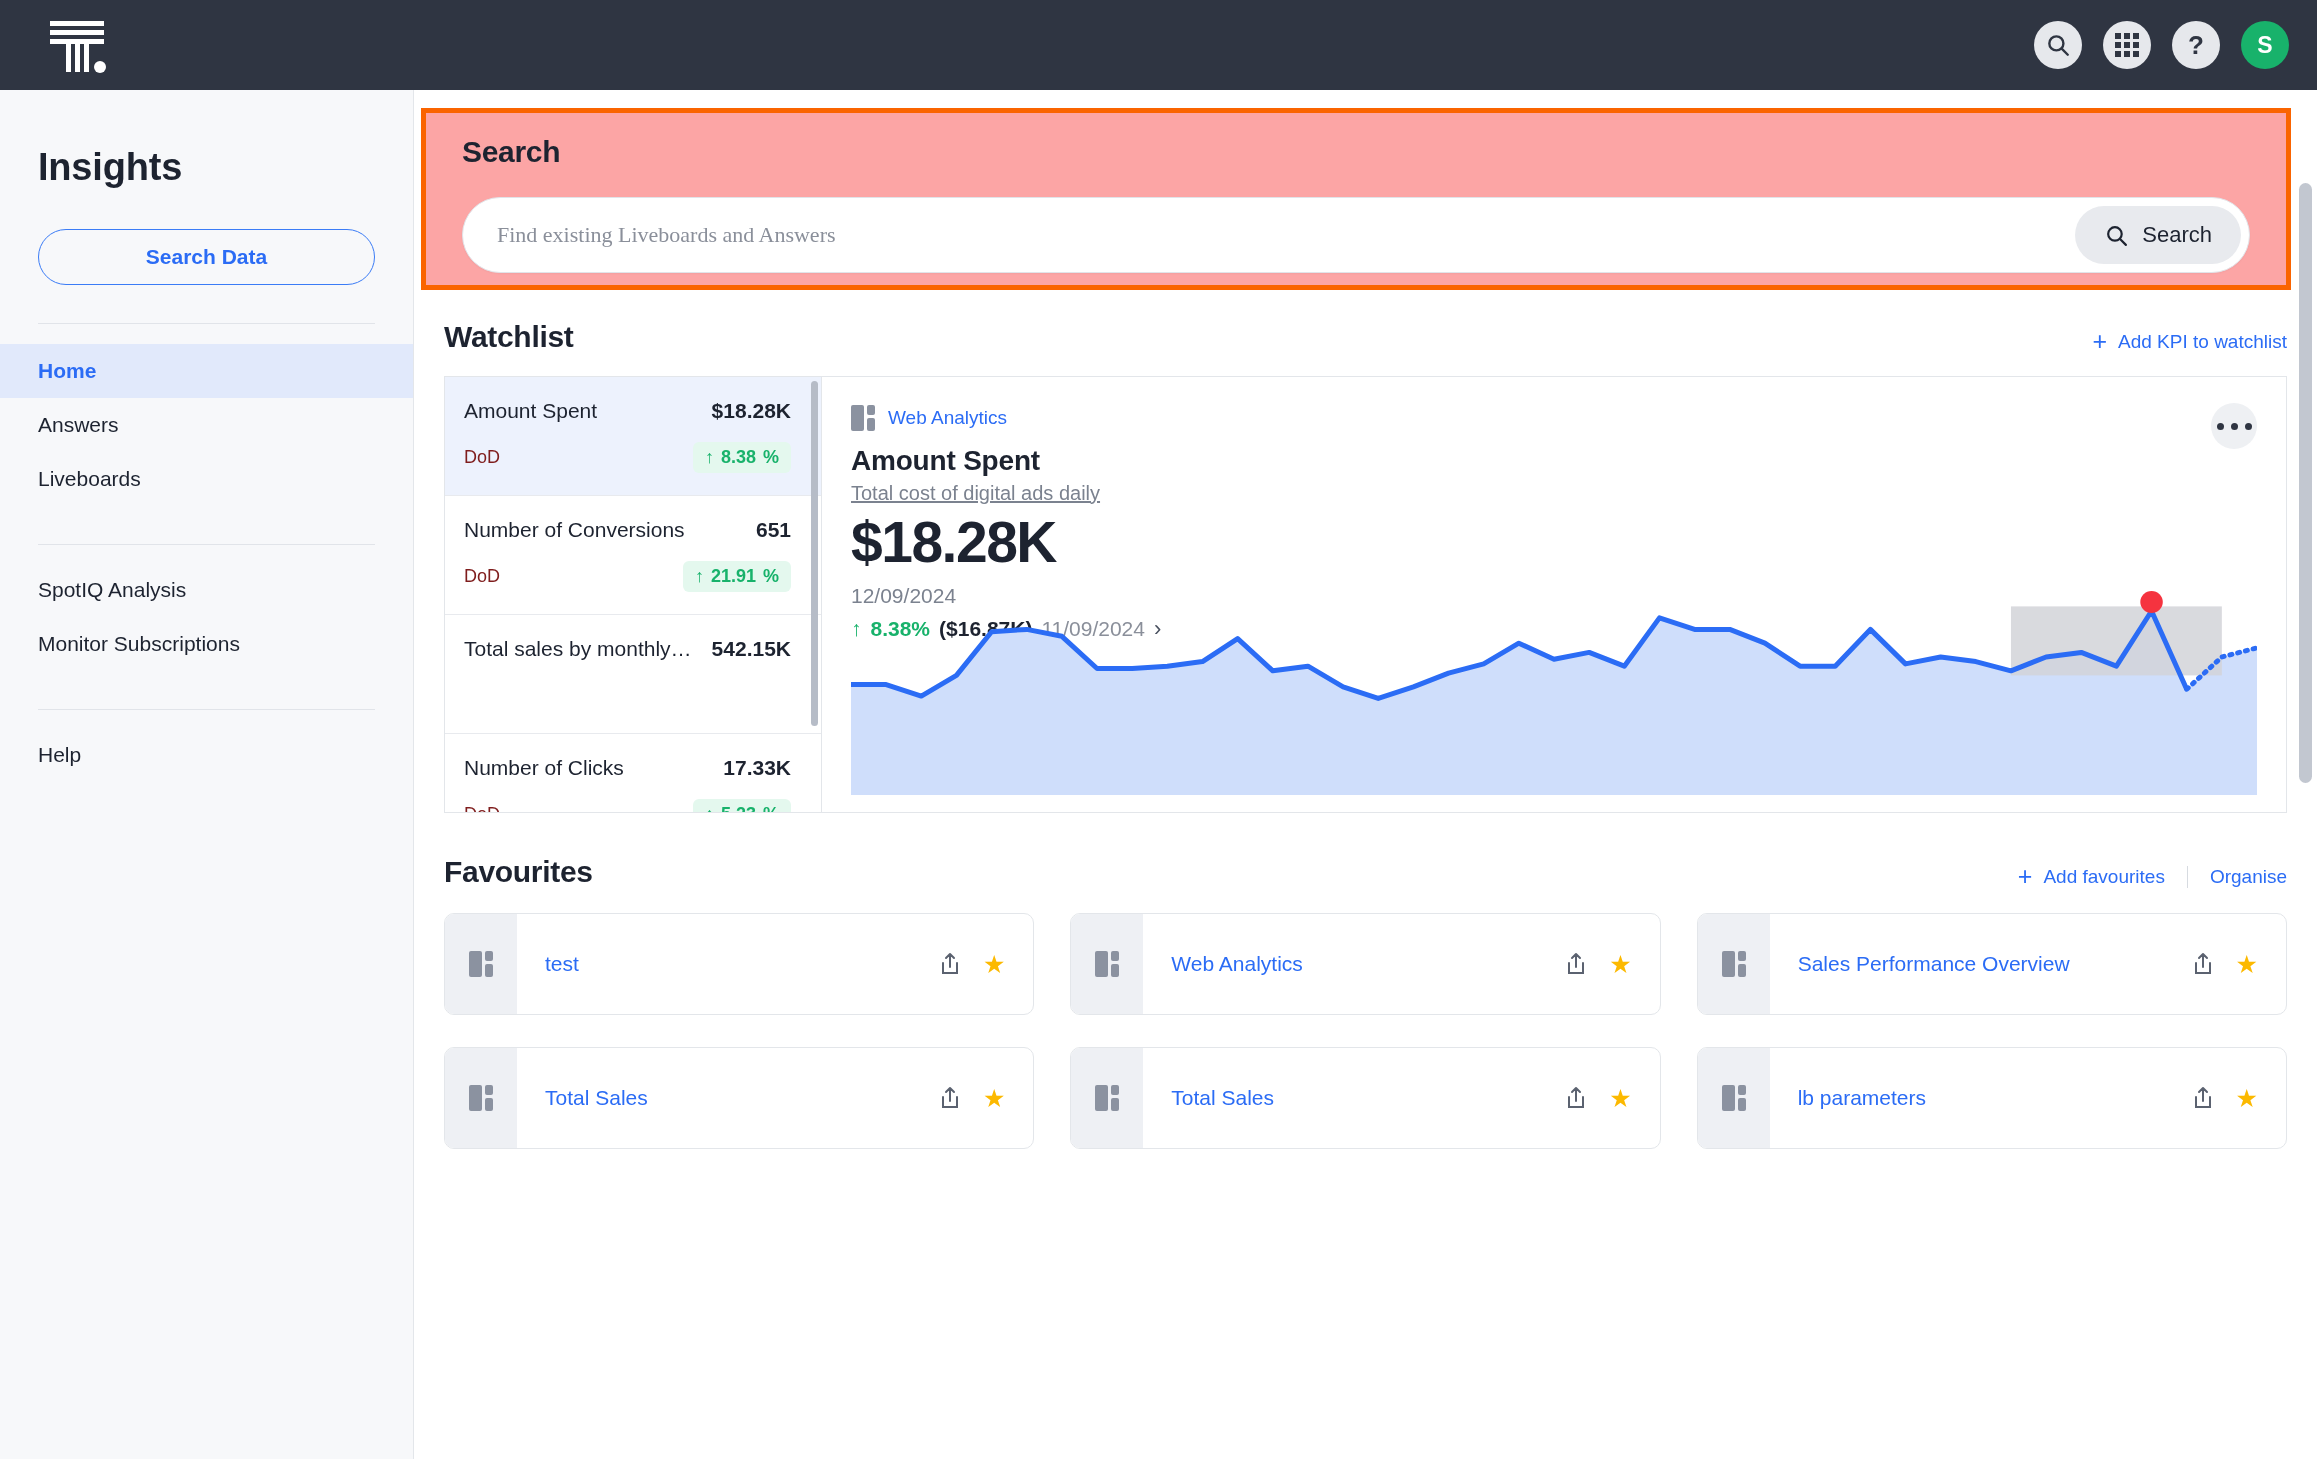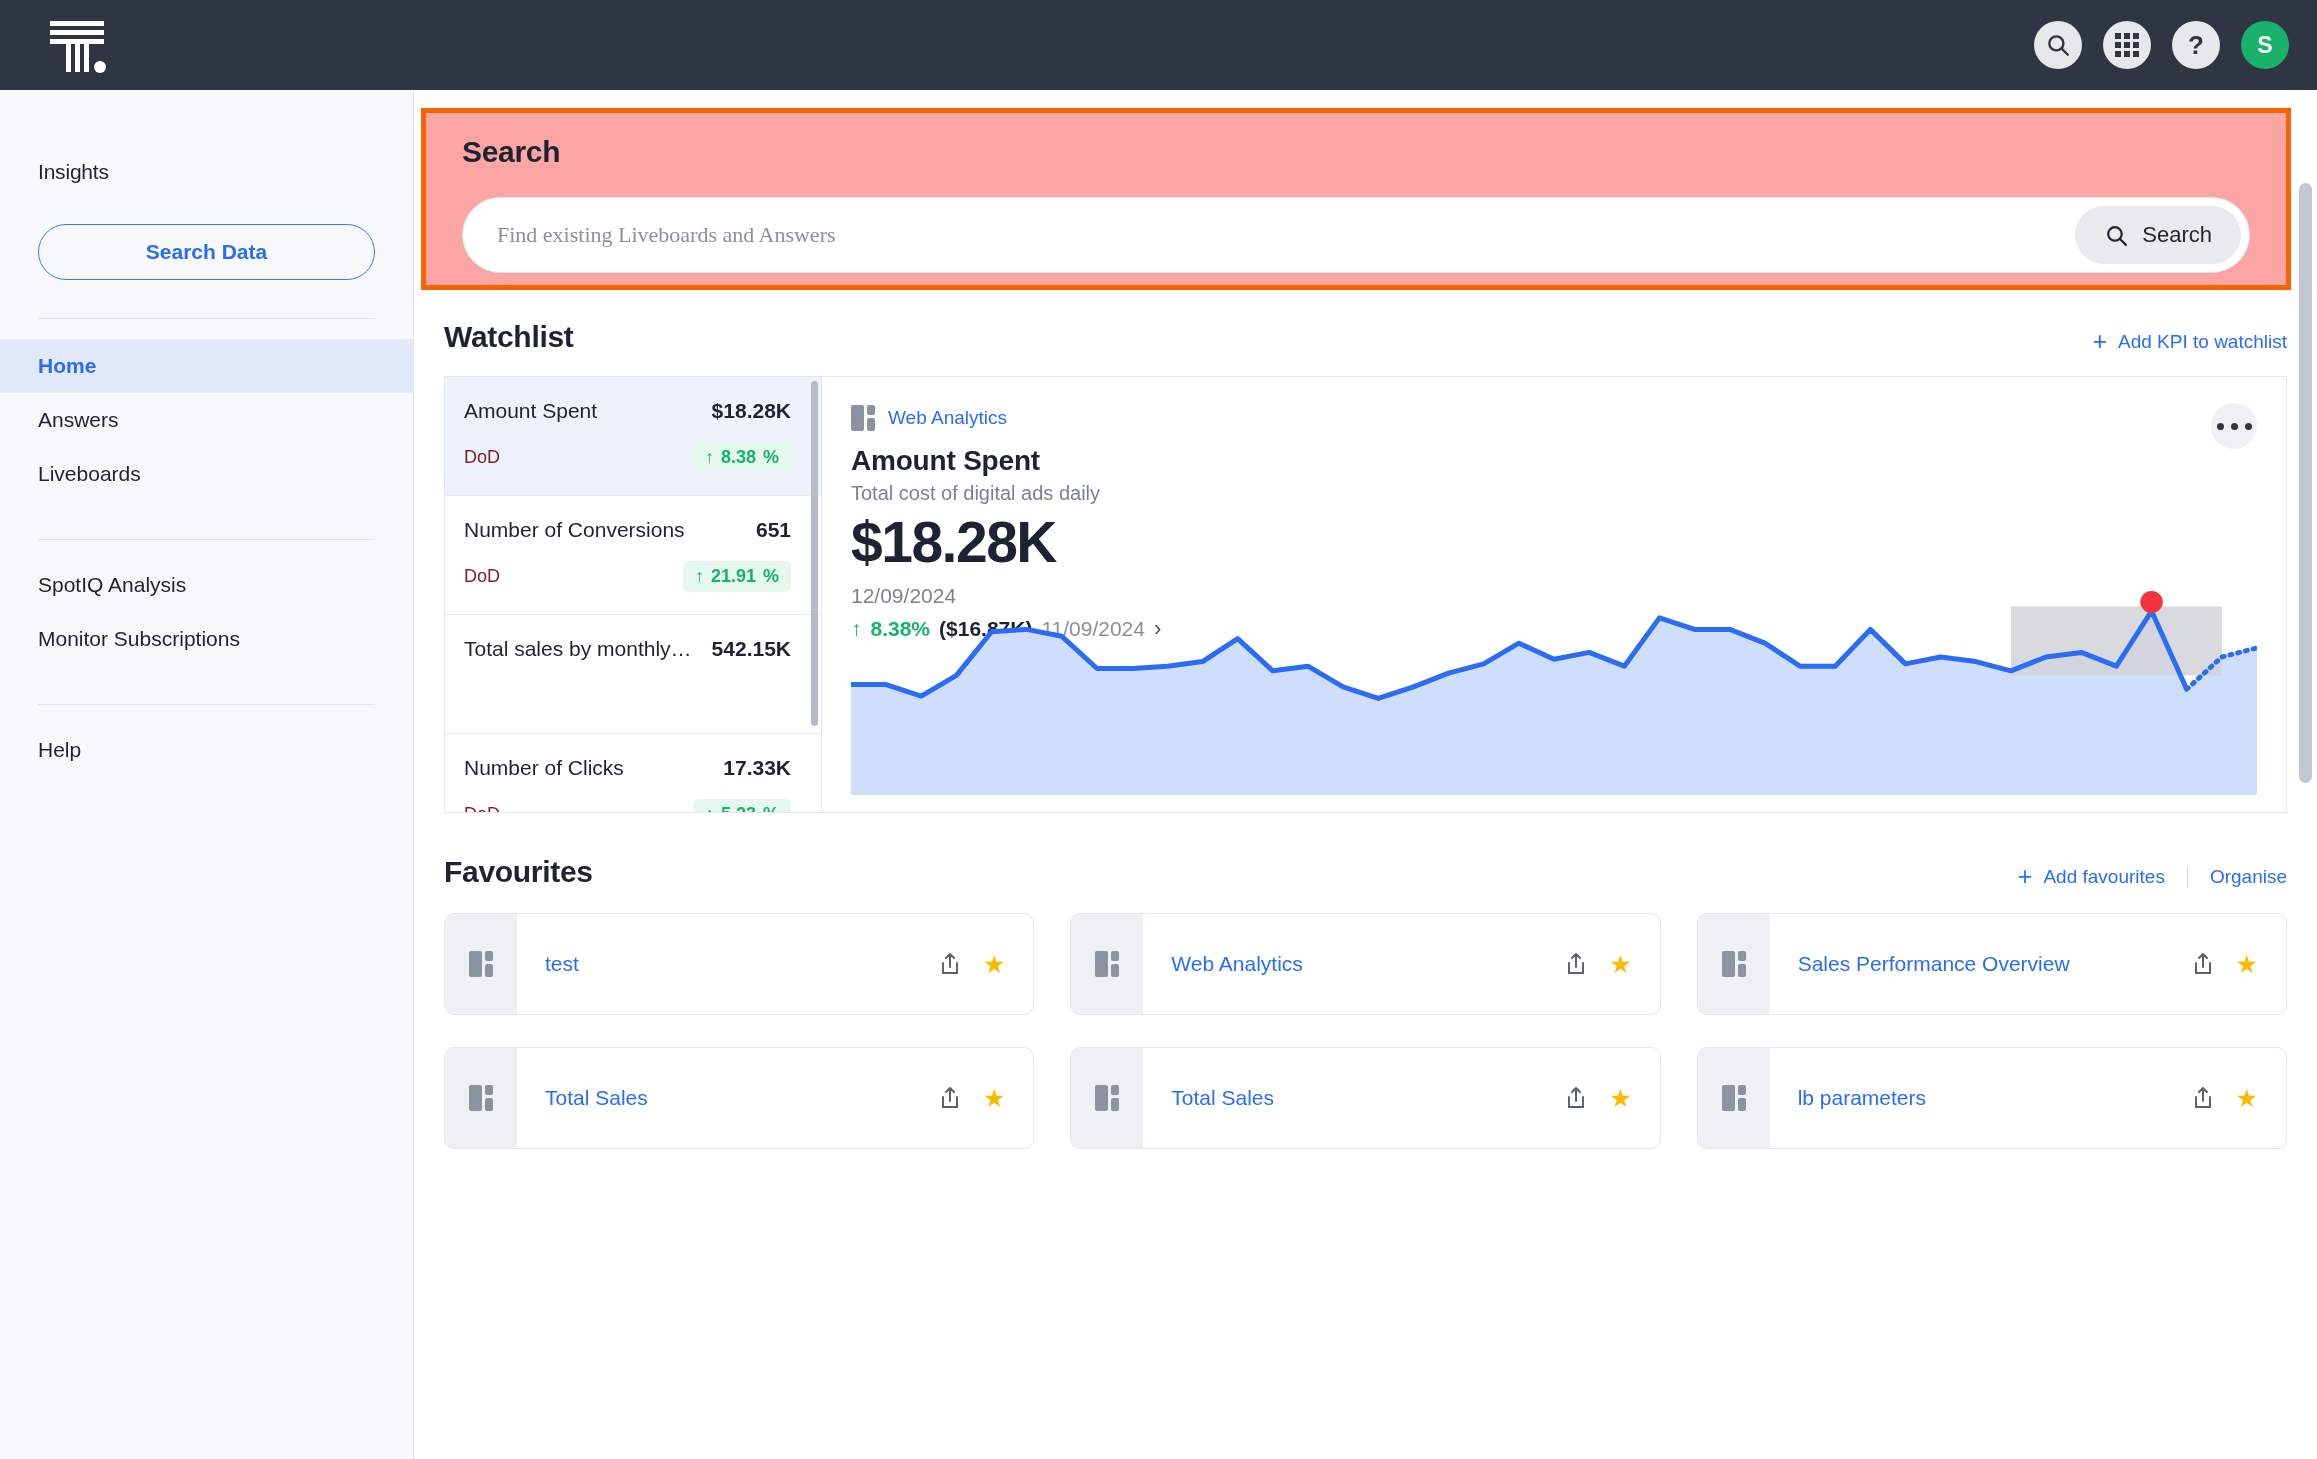--- a/index.html
+++ b/index.html
@@ -37,21 +37,21 @@
   .circ.avatar { background:#18b26b; color:#fff; font-size:23px; font-weight:600; }
   .grid-icon { display:grid; grid-template-columns:repeat(3,6px); grid-template-rows:repeat(3,6px); gap:3px; }
   .grid-icon i { background:#2f3542; display:block; width:6px; height:6px; }
   .qmark { font-size:26px; font-weight:700; color:#2f3542; line-height:1; }
 
   
   .sidebar {
     position:absolute; top:90px; left:0; width:414px; height:1369px;
     background:#f7f8fa; border-right:1px solid #e3e6ea;
   }
-  .sb-title { font-size:21px; font-weight:400; color:#1d2330; padding:70px 0 0 38px; letter-spacing:-0.2px;}
+  .sb-title { font-size:38px; font-weight:700; color:#1d2330; padding:56px 0 0 38px; letter-spacing:-0.2px;}
   .sb-search-btn {
     margin:40px 38px 0 38px; height:56px; border:1px solid #3b7cf6; border-radius:28px;
     color:#2b6cf5; font-size:21px; font-weight:600;
     display:flex; align-items:center; justify-content:center; background:transparent; cursor:pointer;
   }
   .sb-divider { height:1px; background:#e1e4e9; margin:38px 38px 0 38px; }
   .sb-group { margin-top:20px; }
   .sb-item {
     height:54px; display:flex; align-items:center; padding-left:38px;
     font-size:21px; color:#1d2330; cursor:pointer;
@@ -109,21 +109,21 @@
   .badge.up { background:#e4f8ee; color:#18b26b; }
 
   .kpi-detail { flex:1; position:relative; padding:28px 0 0 29px; }
   .lb-chip { display:flex; align-items:center; gap:13px; }
   .lb-icon { width:24px; height:26px; position:relative; flex:none; }
   .lb-icon .big { position:absolute; left:0; top:0; width:13px; height:26px; background:#8b92a0; border-radius:2px;}
   .lb-icon .s1 { position:absolute; left:16px; top:0; width:8px; height:10px; background:#8b92a0; border-radius:2px;}
   .lb-icon .s2 { position:absolute; left:16px; top:13px; width:8px; height:13px; background:#8b92a0; border-radius:2px;}
   .lb-name { font-size:19px; color:#2b6cf5; cursor:pointer; }
   .kpi-h1 { font-size:28px; font-weight:600; color:#1d2330; margin-top:14px; letter-spacing:-0.2px;}
-  .kpi-sub { font-size:20px; color:#7b828f; margin-top:5px;}
+  .kpi-sub { font-size:20px; color:#7b828f; margin-top:5px;text-decoration:underline;}
   .kpi-big { font-size:57px; font-weight:700; color:#1d2330; margin-top:8px; letter-spacing:-1.5px; line-height:1.05;}
   .kpi-date { font-size:21px; color:#7b828f; margin-top:11px; }
   .kpi-compare { display:flex; align-items:center; gap:9px; font-size:21px; margin-top:8px;}
   .cmp-pct { color:#18b26b; font-weight:600; }
   .cmp-prev { color:#1d2330; font-weight:700; }
   .cmp-date { color:#8a8f9a; }
   .chev { color:#4a5160; font-size:22px; }
   .dots {
     position:absolute; top:26px; right:29px; width:46px; height:46px; border-radius:50%;
     background:#eef0f3; display:flex; align-items:center; justify-content:center; gap:7px; cursor:pointer;

